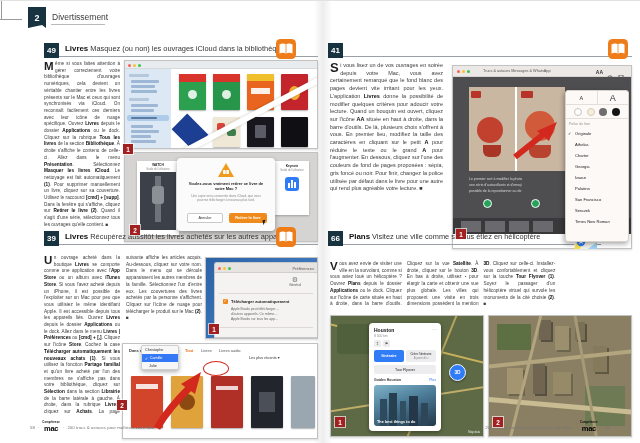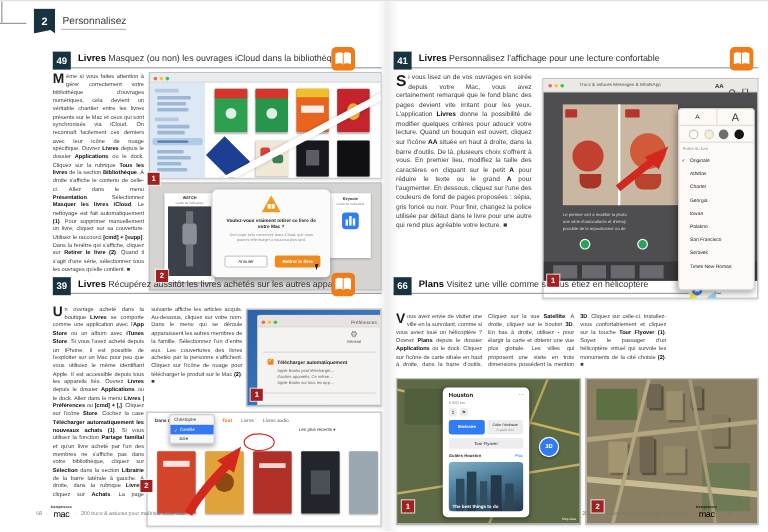--- a/index.html
+++ b/index.html
@@ -25,33 +25,33 @@
   .tl i{width:3px;height:3px;border-radius:50%;display:block;}
   .dr{background:#f4645c}.dy{background:#fbc12f}.dg{background:#35c64c}
   .cov{position:absolute;border-radius:1px;box-shadow:0 1px 1.5px rgba(0,0,0,.3);}
   .sbar{position:absolute;height:2.5px;background:#9db7d4;border-radius:1px;}
   .mini{font-size:3.4px;color:#666;}
   .btn{display:flex;align-items:center;justify-content:center;border-radius:2px;}
   .arrow-red{position:absolute;z-index:5;}
   .footer{position:absolute;font-size:4.4px;color:#777;display:flex;align-items:center;gap:3px;}
   .brand{display:inline-flex;flex-direction:column;align-items:center;color:#000;line-height:1;}
   .brand .bt{font-size:2.6px;font-weight:bold;letter-spacing:.2px;}
-  .brand .bm{font-size:7.5px;font-weight:normal;letter-spacing:-.3px;}
+  .brand .bm{font-size:7.5px;font-weight:bold;letter-spacing:-.3px;}
   .fontrow{height:11px;display:flex;align-items:center;font-size:4.1px;color:#222;padding-left:9px;position:relative;}
   .fontrow .chk{position:absolute;left:2px;font-size:4px;color:#222;}
 </style>
 </head>
 <body>
 
 <div class="fold"></div>
 <div class="trim-h"></div>
 <div class="trim-v"></div>
 
 <div class="sec-tab">2</div>
-<div class="sec-title">Personnalisez</div>
+<div class="sec-title">Divertissement</div>
 <div class="sec-rule"></div>
 
 <div class="tipbar" style="left:44px;top:40px;width:274px;">
   <span class="tipnum">49</span>
   <span class="tiptitle"><b>Livres</b><span>Masquez (ou non) les ouvrages iCloud dans la bibliothèque</span></span>
   <span class="abs" style="right:22px;top:-2px;">
     <svg width="20" height="20" viewBox="0 0 20 20">
         <rect width="20" height="20" rx="4.5" fill="#ee7c19"></rect>
         <path d="M3.5 5.5 C6 4 8.5 4.2 10 5.6 C11.5 4.2 14 4 16.5 5.5 L16.5 14.5 C14 13.2 11.5 13.4 10 14.8 C8.5 13.4 6 13.2 3.5 14.5 Z" fill="#fff"></path>
         <line x1="10" y1="5.6" x2="10" y2="14.8" stroke="#ee7c19" stroke-width="0.8"></line>
@@ -224,21 +224,20 @@
   </div>
   <svg class="arrow-red" style="left:28px;top:26px;" width="52" height="62" viewBox="0 0 52 62">
     <path d="M6 58 C14 44 26 30 40 16" stroke="#d3281e" stroke-width="7" fill="none"></path>
     <polygon points="30,14 50,2 44,24" fill="#d3281e"></polygon>
   </svg>
   <div class="rbadge" style="left:-6px;top:56px;">2</div>
 </div>
 
 <div class="tipbar" style="left:328px;top:40px;width:304px;">
   <span class="tipnum">41</span>
-  <span class="tiptitle"><b>Livres</b><span>Personnalisez l'affichage pour une lecture confortable</span></span>
   <span class="abs" style="right:4px;top:-2px;">
     <svg width="20" height="20" viewBox="0 0 20 20">
         <rect width="20" height="20" rx="4.5" fill="#ee7c19"></rect>
         <path d="M3.5 5.5 C6 4 8.5 4.2 10 5.6 C11.5 4.2 14 4 16.5 5.5 L16.5 14.5 C14 13.2 11.5 13.4 10 14.8 C8.5 13.4 6 13.2 3.5 14.5 Z" fill="#fff"></path>
         <line x1="10" y1="5.6" x2="10" y2="14.8" stroke="#ee7c19" stroke-width="0.8"></line>
       </svg>
   </span>
 </div>
 <div class="body-txt abs" style="left:330px;top:61px;width:113px;font-size:5.5px;line-height:7.7px;">
   <span class="drop" style="font-size:13px;line-height:12px;">S</span><span>i vous lisez un de vos ouvrages en soirée depuis votre Mac, vous avez certainement remarqué que le fond blanc des pages devient vite irritant pour les yeux. L'application <b>Livres</b> donne la possibilité de modifier quelques critères pour adoucir votre lecture. Quand un bouquin est ouvert, cliquez sur l'icône <b>AA</b> située en haut à droite, dans la barre d'outils. De là, plusieurs choix s'offrent à vous. En premier lieu, modifiez la taille des caractères en cliquant sur le petit <b>A</b> pour réduire le texte ou le grand <b>A</b> pour l'augmenter. En dessous, cliquez sur l'une des couleurs de fond de pages proposées : sépia, gris foncé ou noir. Pour finir, changez la police utilisée par défaut dans le livre pour une autre qui rend plus agréable votre lecture. ■</span>

